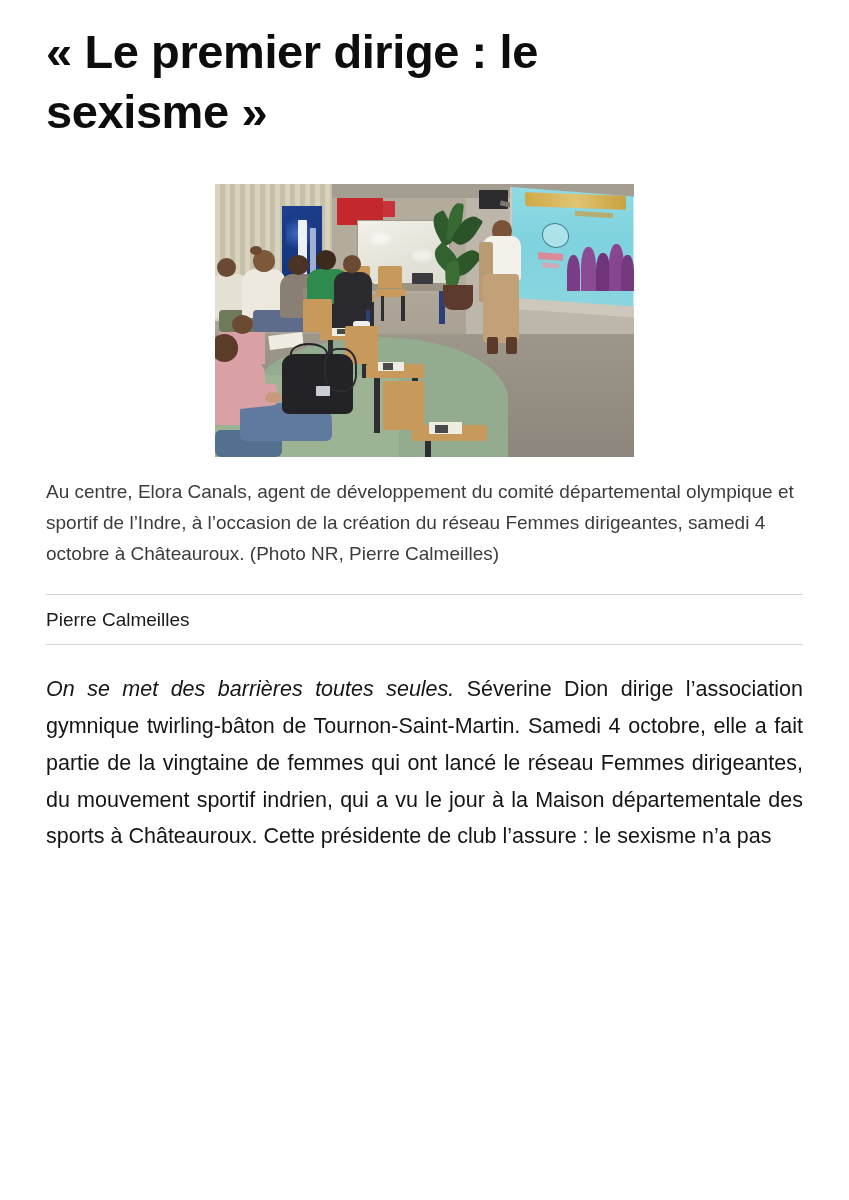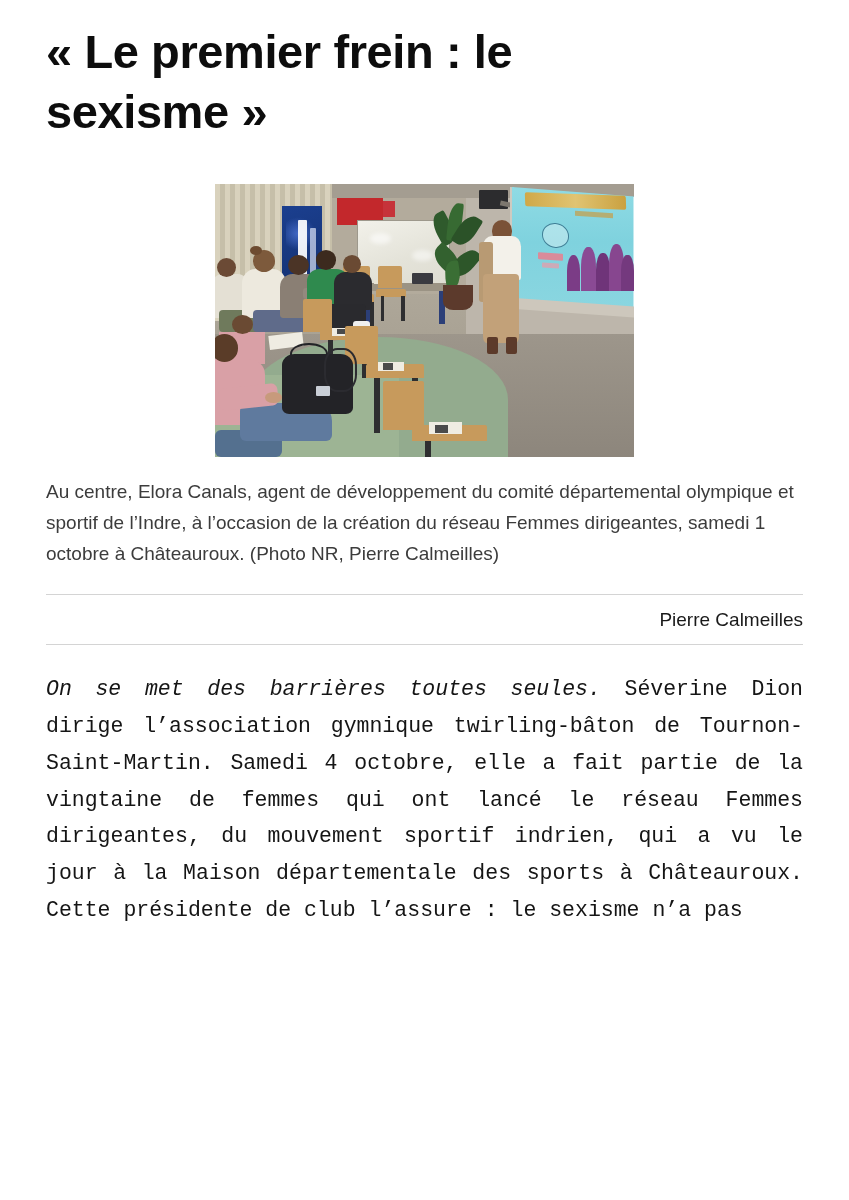--- a/index.html
+++ b/index.html
@@ -204,53 +204,53 @@
     margin-top: 20px;
     font-size: 19px;
     line-height: 1.62;
     color: #3c3c3c;
   }
 
   
   .byline-wrap { margin-top: 24px; }
   .rule { height: 1px; background: #d4d4d4; width: 100%; }
   .byline {
-    text-align: right;
+    text-align: left;
     font-size: 19px;
     color: #1a1a1a;
     padding: 14px 0 13px;
   }
 
   
   .lede {
     margin-top: 22px;
     font-size: 19.5px;
     font-weight: bold;
     line-height: 1.58;
     color: #0d0d0d;
   }
 
   
   .body {
     margin-top: 26px;
-    font-family: Liberation Mono, monospace;
+    font-family: Liberation Sans, sans-serif;
     font-size: 21.5px;
     line-height: 1.72;
     color: #151515;
     text-align: justify;
   }
   .body .lead-in { font-style: italic; }
 </style>
 </head>
 <body>
 
 <div class="page">
 
 
-  <h1 class="headline">« Le premier frein : le sexisme »</h1>
+  <h1 class="headline">« Le premier dirige : le sexisme »</h1>
 
   <div class="figure">
     <div class="photo">
       <div class="wall-back"></div>
       <div class="wall-far"></div>
       <div class="wall-right"></div>
       <div class="ceiling"></div>
       <div class="curtain"></div>
 
       <div class="red-panel"></div>
@@ -361,21 +361,21 @@
       <div class="f-leg"></div>
       <div class="f-arm"></div>
       <div class="f-hand"></div>
       <div class="bp-strap"></div>
       <div class="backpack"></div>
       <div class="bp-strap2"></div>
       <div class="bp-tag"></div>
     </div>
   </div>
 
-  <p class="caption">Au centre, Elora Canals, agent de développement du comité départemental olympique et sportif de l’Indre, à l’occasion de la création du réseau Femmes dirigeantes, samedi 1 octobre à Châteauroux. (Photo NR, Pierre Calmeilles)</p>
+  <p class="caption">Au centre, Elora Canals, agent de développement du comité départemental olympique et sportif de l’Indre, à l’occasion de la création du réseau Femmes dirigeantes, samedi 4 octobre à Châteauroux. (Photo NR, Pierre Calmeilles)</p>
 
   <div class="byline-wrap">
     <div class="rule"></div>
     <div class="byline">Pierre Calmeilles</div>
     <div class="rule"></div>
   </div>
 
 
   <p class="body">
     <span class="lead-in">On se met des barrières toutes seules.</span><span> Séverine Dion dirige l’association gymnique twirling-bâton de Tournon-Saint-Martin. Samedi 4 octobre, elle a fait partie de la vingtaine de femmes qui ont lancé le réseau Femmes dirigeantes, du mouvement sportif indrien, qui a vu le jour à la Maison départementale des sports à Châteauroux. Cette présidente de club l’assure : le sexisme n’a pas</span>

